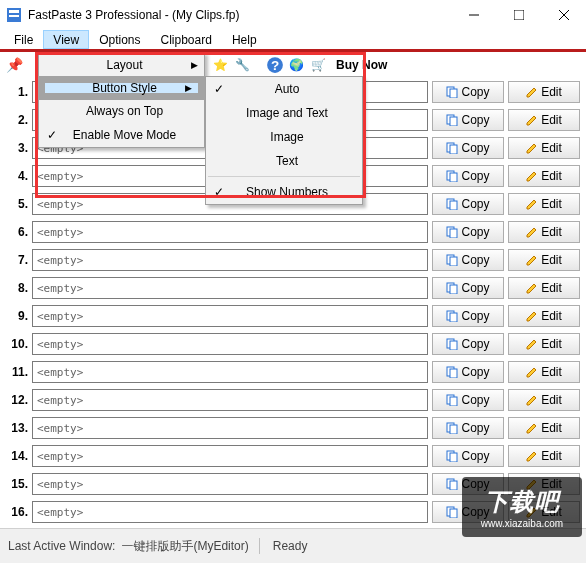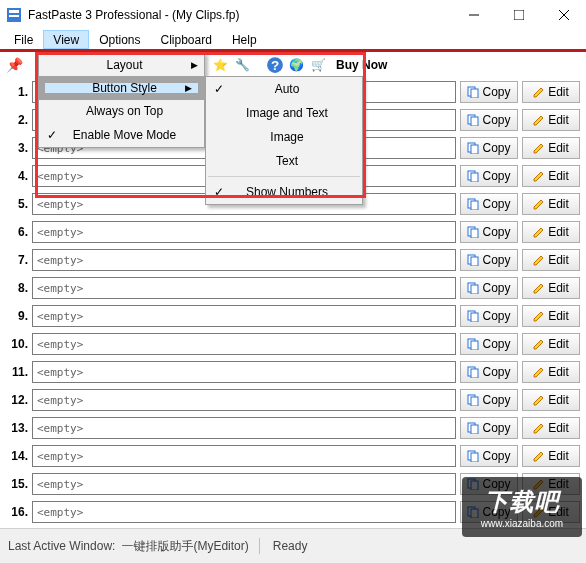--- a/index.html
+++ b/index.html
@@ -16,21 +16,21 @@
 .menubar .mitem.active { background: #cce8ff; border: 1px solid #99d1ff; padding: 0 9px; }
 
 .toolbar { height: 26px; display: flex; align-items: center; padding: 2px 6px; gap: 4px; }
 .toolbar .tb-icon { width: 18px; height: 18px; display: flex; align-items: center; justify-content: center; }
 .buynow { font-weight: bold; color: #000; margin-left: 4px; }
 
 .rows { padding: 0 6px; position: relative; }
 .row { display: flex; align-items: center; height: 28px; gap: 4px; }
 .row .num { width: 22px; text-align: right; font-weight: bold; }
 .row .inp { flex: 1; height: 22px; border: 1px solid #7a7a7a; padding: 0 4px; background: #fff; color: #666; font-family: monospace; font-size: 11px; }
-.row .btn { height: 22px; width: 58px; border: 1px solid #adadad; background: linear-gradient(#fefefe,#e6e6e6); display: flex; align-items: center; justify-content: center; gap: 3px; cursor: default; }
+.row .btn { height: 22px; width: 72px; border: 1px solid #adadad; background: linear-gradient(#fefefe,#e6e6e6); display: flex; align-items: center; justify-content: center; gap: 3px; cursor: default; }
 .row .btn svg { width: 12px; height: 12px; }
 
 .statusbar { position: absolute; bottom: 0; left: 0; right: 0; height: 35px; background: #f0f0f0; border-top: 1px solid #d0d0d0; display: flex; align-items: center; padding: 0 8px; gap: 6px; color: #444; }
 
 .menu { position: absolute; background: #f2f2f2; border: 1px solid #a0a0a0; box-shadow: 3px 3px 3px rgba(0,0,0,.25); z-index: 10; }
 .menu .mi { height: 24px; display: flex; align-items: center; padding: 0 24px 0 30px; position: relative; white-space: nowrap; justify-content: center; }
 .menu .mi.hl { background: #cce8ff; border: 7px solid #a3a3a3; margin: -1px; padding: 0 23px 0 29px; }
 .menu .mi .chk { position: absolute; left: 8px; }
 .menu .mi .arrow { position: absolute; right: 6px; font-size: 9px; }
 .menu .sep { height: 1px; background: #d0d0d0; margin: 3px 2px; }

